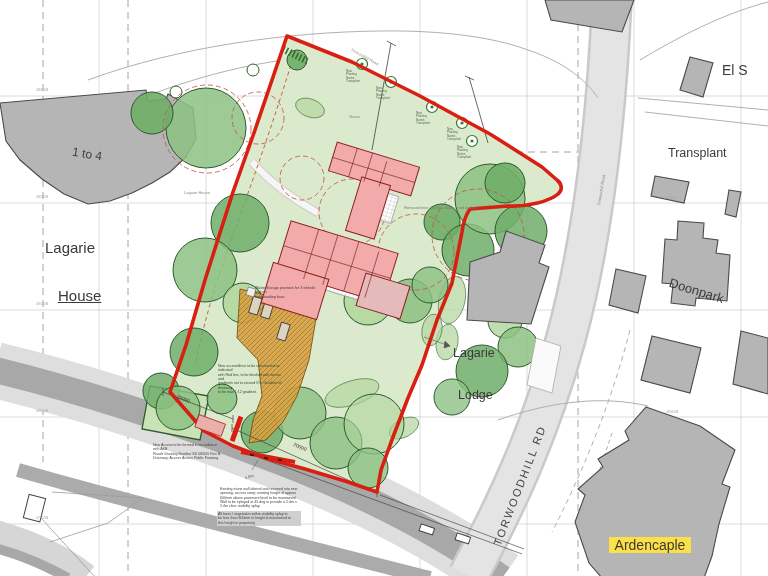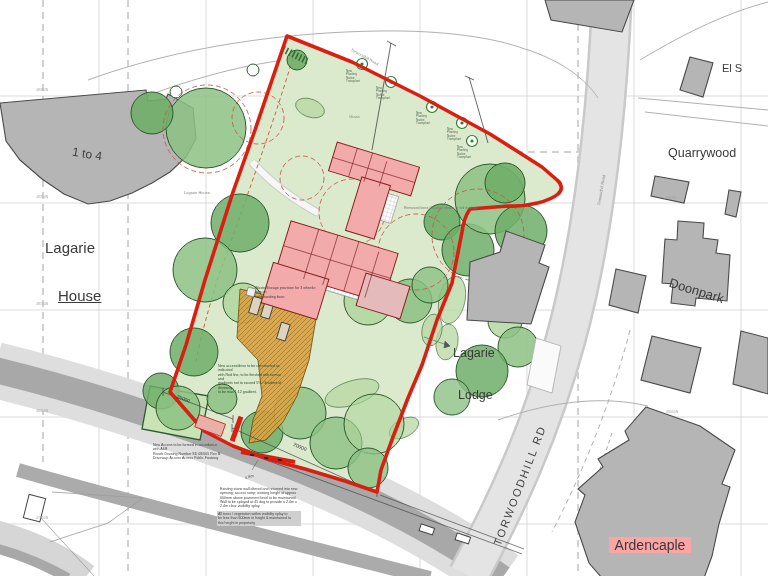--- a/index.html
+++ b/index.html
@@ -236,29 +236,29 @@
   <div>Lagarie</div>
   <div style="margin-left:13px;text-decoration:underline;">House</div>
 </div>
 
 <div class="lbl" style="left:453px;top:322px;font-size:12.5px;line-height:21px;">
   <div>Lagarie</div>
   <div style="margin-left:5px;">Lodge</div>
 </div>
 
 <div class="lbl" style="left:598px;top:515px;width:104px;font-size:14px;line-height:20px;text-align:center;">
-  <span style="background:#fca5a5;padding:0 6px;">Ardencaple</span><br>
+  <span style="background:#fde047;padding:0 6px;">Ardencaple</span><br>
   
 </div>
 
-<div class="lbl" style="left:668px;top:146px;font-size:12.5px;">Quarrywood</div>
+<div class="lbl" style="left:668px;top:146px;font-size:12.5px;">Transplant</div>
 
 <div class="lbl" style="left:668px;top:284px;font-size:13px;transform:rotate(17deg);">Doonpark</div>
 
-<div class="lbl" style="left:722px;top:62px;font-size:11px;text-align:center;">El S</div>
+<div class="lbl" style="left:722px;top:62px;font-size:14px;text-align:center;">El S</div>
 
 <div class="lbl" style="left:450px;top:479px;width:140px;font-size:11px;letter-spacing:2px;color:#444;text-align:center;transform:rotate(-69deg);transform-origin:center;">TORWOODHILL RD</div>
 
 <div class="lbl tiny" style="left:597px;top:205px;color:#888;transform:rotate(-80deg);transform-origin:left top;">Torwoodhill Road</div>
 
 <div class="lbl tiny" style="left:352px;top:48px;color:#888;transform:rotate(29deg);transform-origin:left top;">Torwoodhill Road</div>
 
 <div class="lbl tiny" style="left:184px;top:191px;color:#888;">Lagarie House</div>
 
 <div class="lbl tiny" style="left:349px;top:115px;color:#7a8a6a;">Grass</div>

